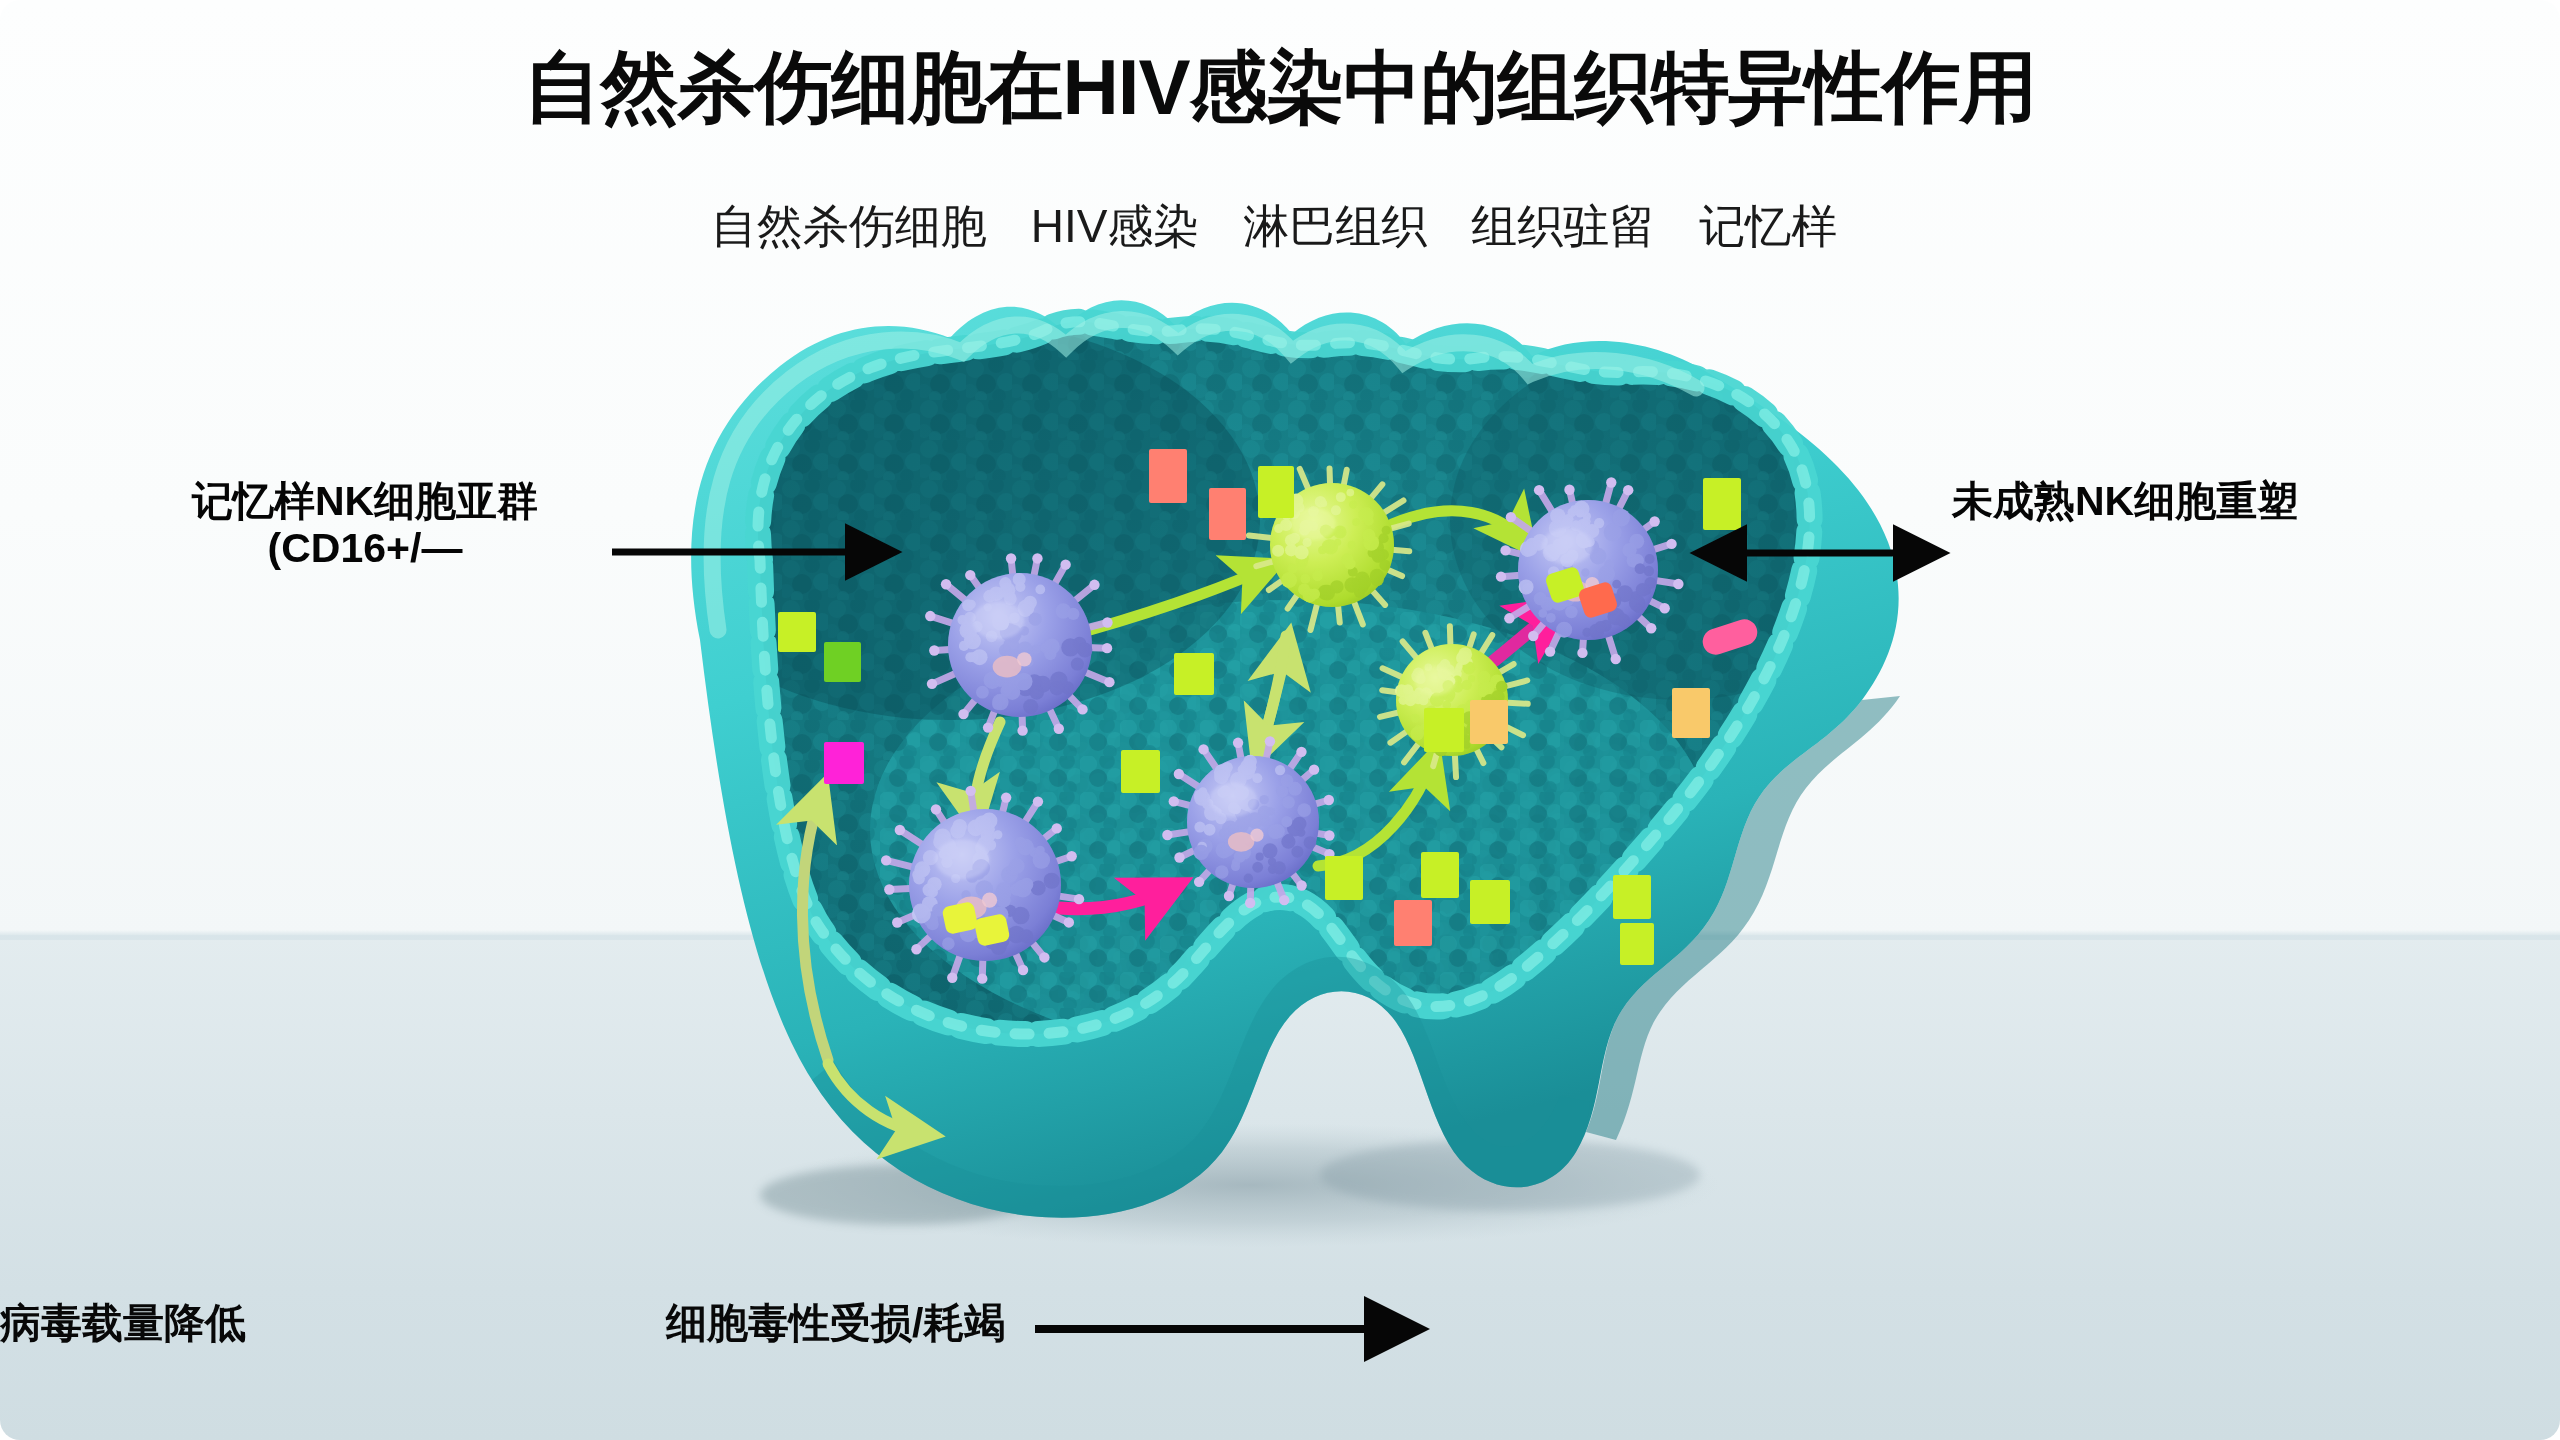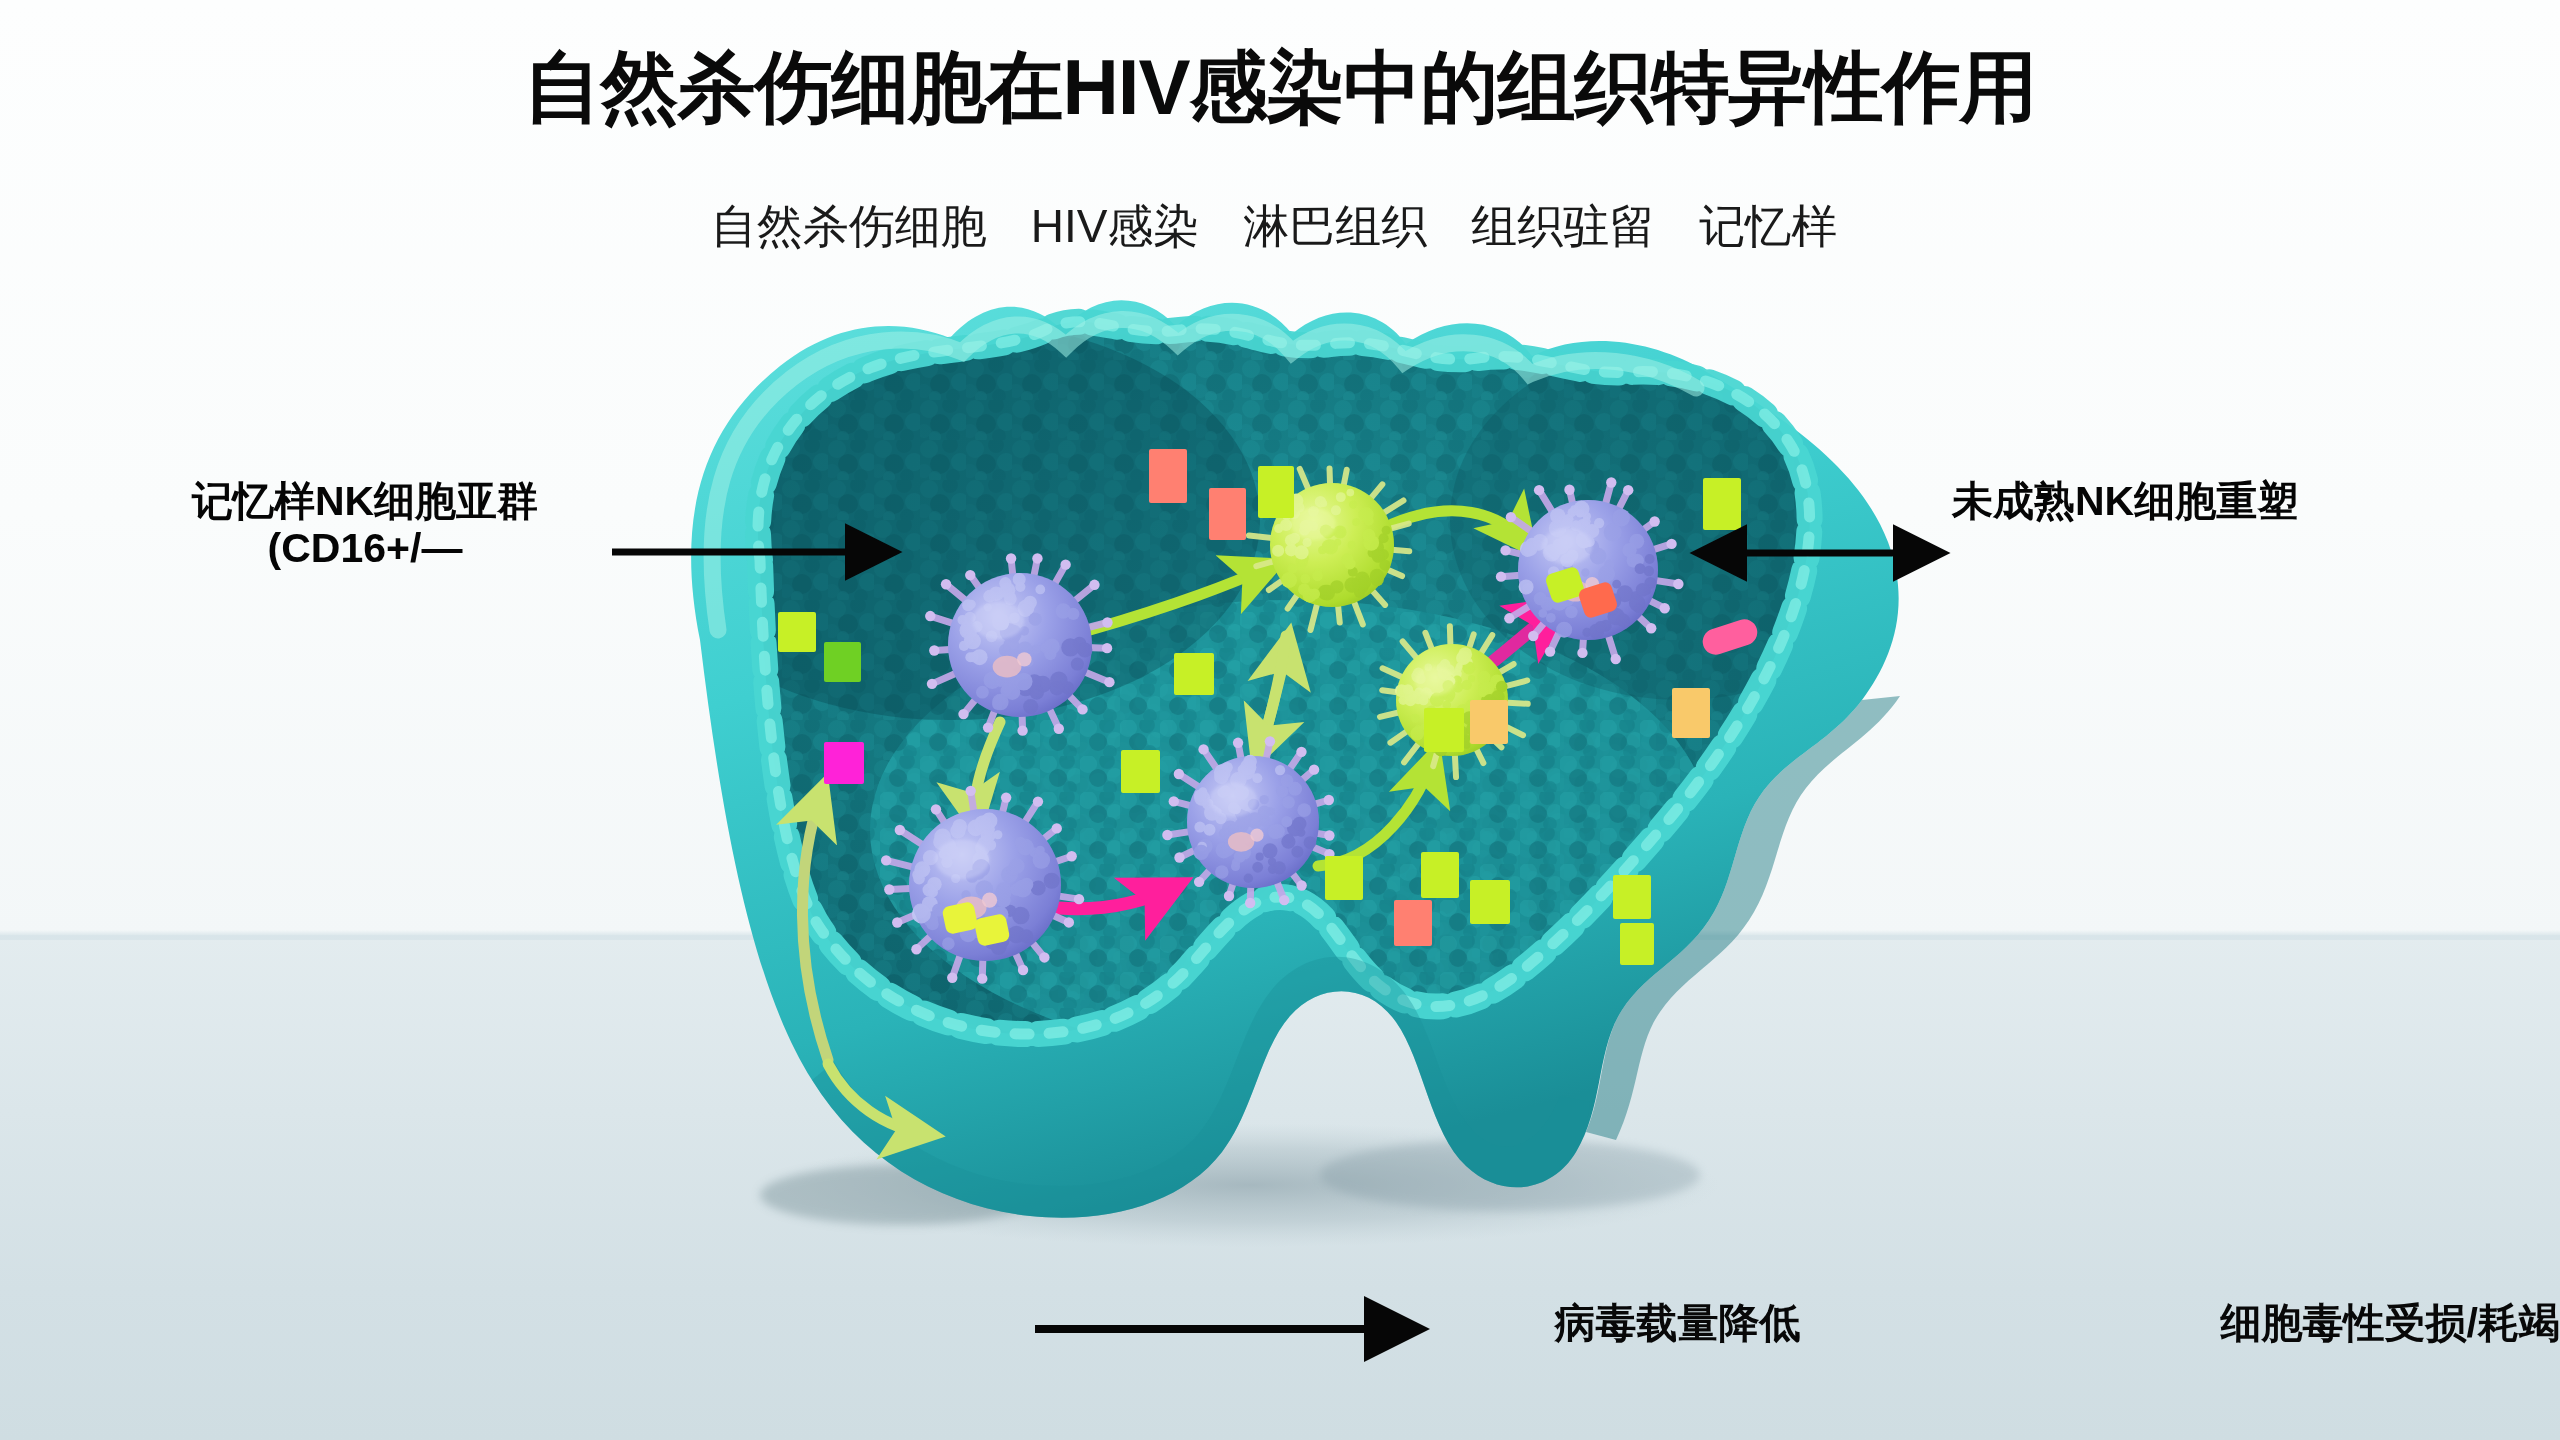--- a/index.html
+++ b/index.html
@@ -1,21 +1,21 @@
 <!DOCTYPE html>
 <html><head>
 <meta charset="utf-8">
 <style>
   html,body{margin:0;padding:0;}
   body{
     width:2560px;height:1440px;overflow:hidden;
     font-family:"Liberation Sans","DejaVu Sans",sans-serif;
     background:#ffffff;
   }
-  #stage{position:relative;width:2560px;height:1440px;overflow:hidden;}
+  #stage{position:relative;width:2560px;height:1440px;overflow:hidden;border-radius:20px;}
 
   
   .bg-top{position:absolute;left:0;top:0;width:2560px;height:935px;
     background:linear-gradient(180deg,#fdfefe 0%,#fafcfc 55%,#f3f7f8 100%);}
   .bg-floor{position:absolute;left:0;top:935px;width:2560px;height:505px;
     background:linear-gradient(180deg,#e3ecef 0%,#dbe6ea 35%,#d3e0e5 70%,#cfdde2 100%);}
   .bg-seam{position:absolute;left:0;top:930px;width:2560px;height:10px;
     background:linear-gradient(180deg,rgba(222,233,237,0) 0%,rgba(215,228,233,.9) 60%,rgba(210,224,230,.6) 100%);}
 
   
@@ -30,21 +30,21 @@
   }
   .subtitle span{margin:0 22px;}
 
   
   .anno{position:absolute;font-weight:bold;color:#050505;line-height:1.14;}
   .anno-left{left:70px;top:478px;width:590px;text-align:center;font-size:41px;}
   .anno-left .l1{white-space:nowrap;}
   .anno-right{left:1952px;top:478px;width:600px;text-align:left;font-size:41px;}
 
   .caption{
-    position:absolute;top:1296px;left:0;right:0;text-align:right;
+    position:absolute;top:1296px;left:0;right:0;text-align:left;
     font-size:41px;font-weight:bold;color:#080808;white-space:nowrap;
   }
   .caption .gap{display:inline-block;width:420px;vertical-align:middle;}
 
   svg{display:block;}
   .ovl{position:absolute;left:0;top:0;pointer-events:none;}
 </style>
 </head>
 <body>
 

